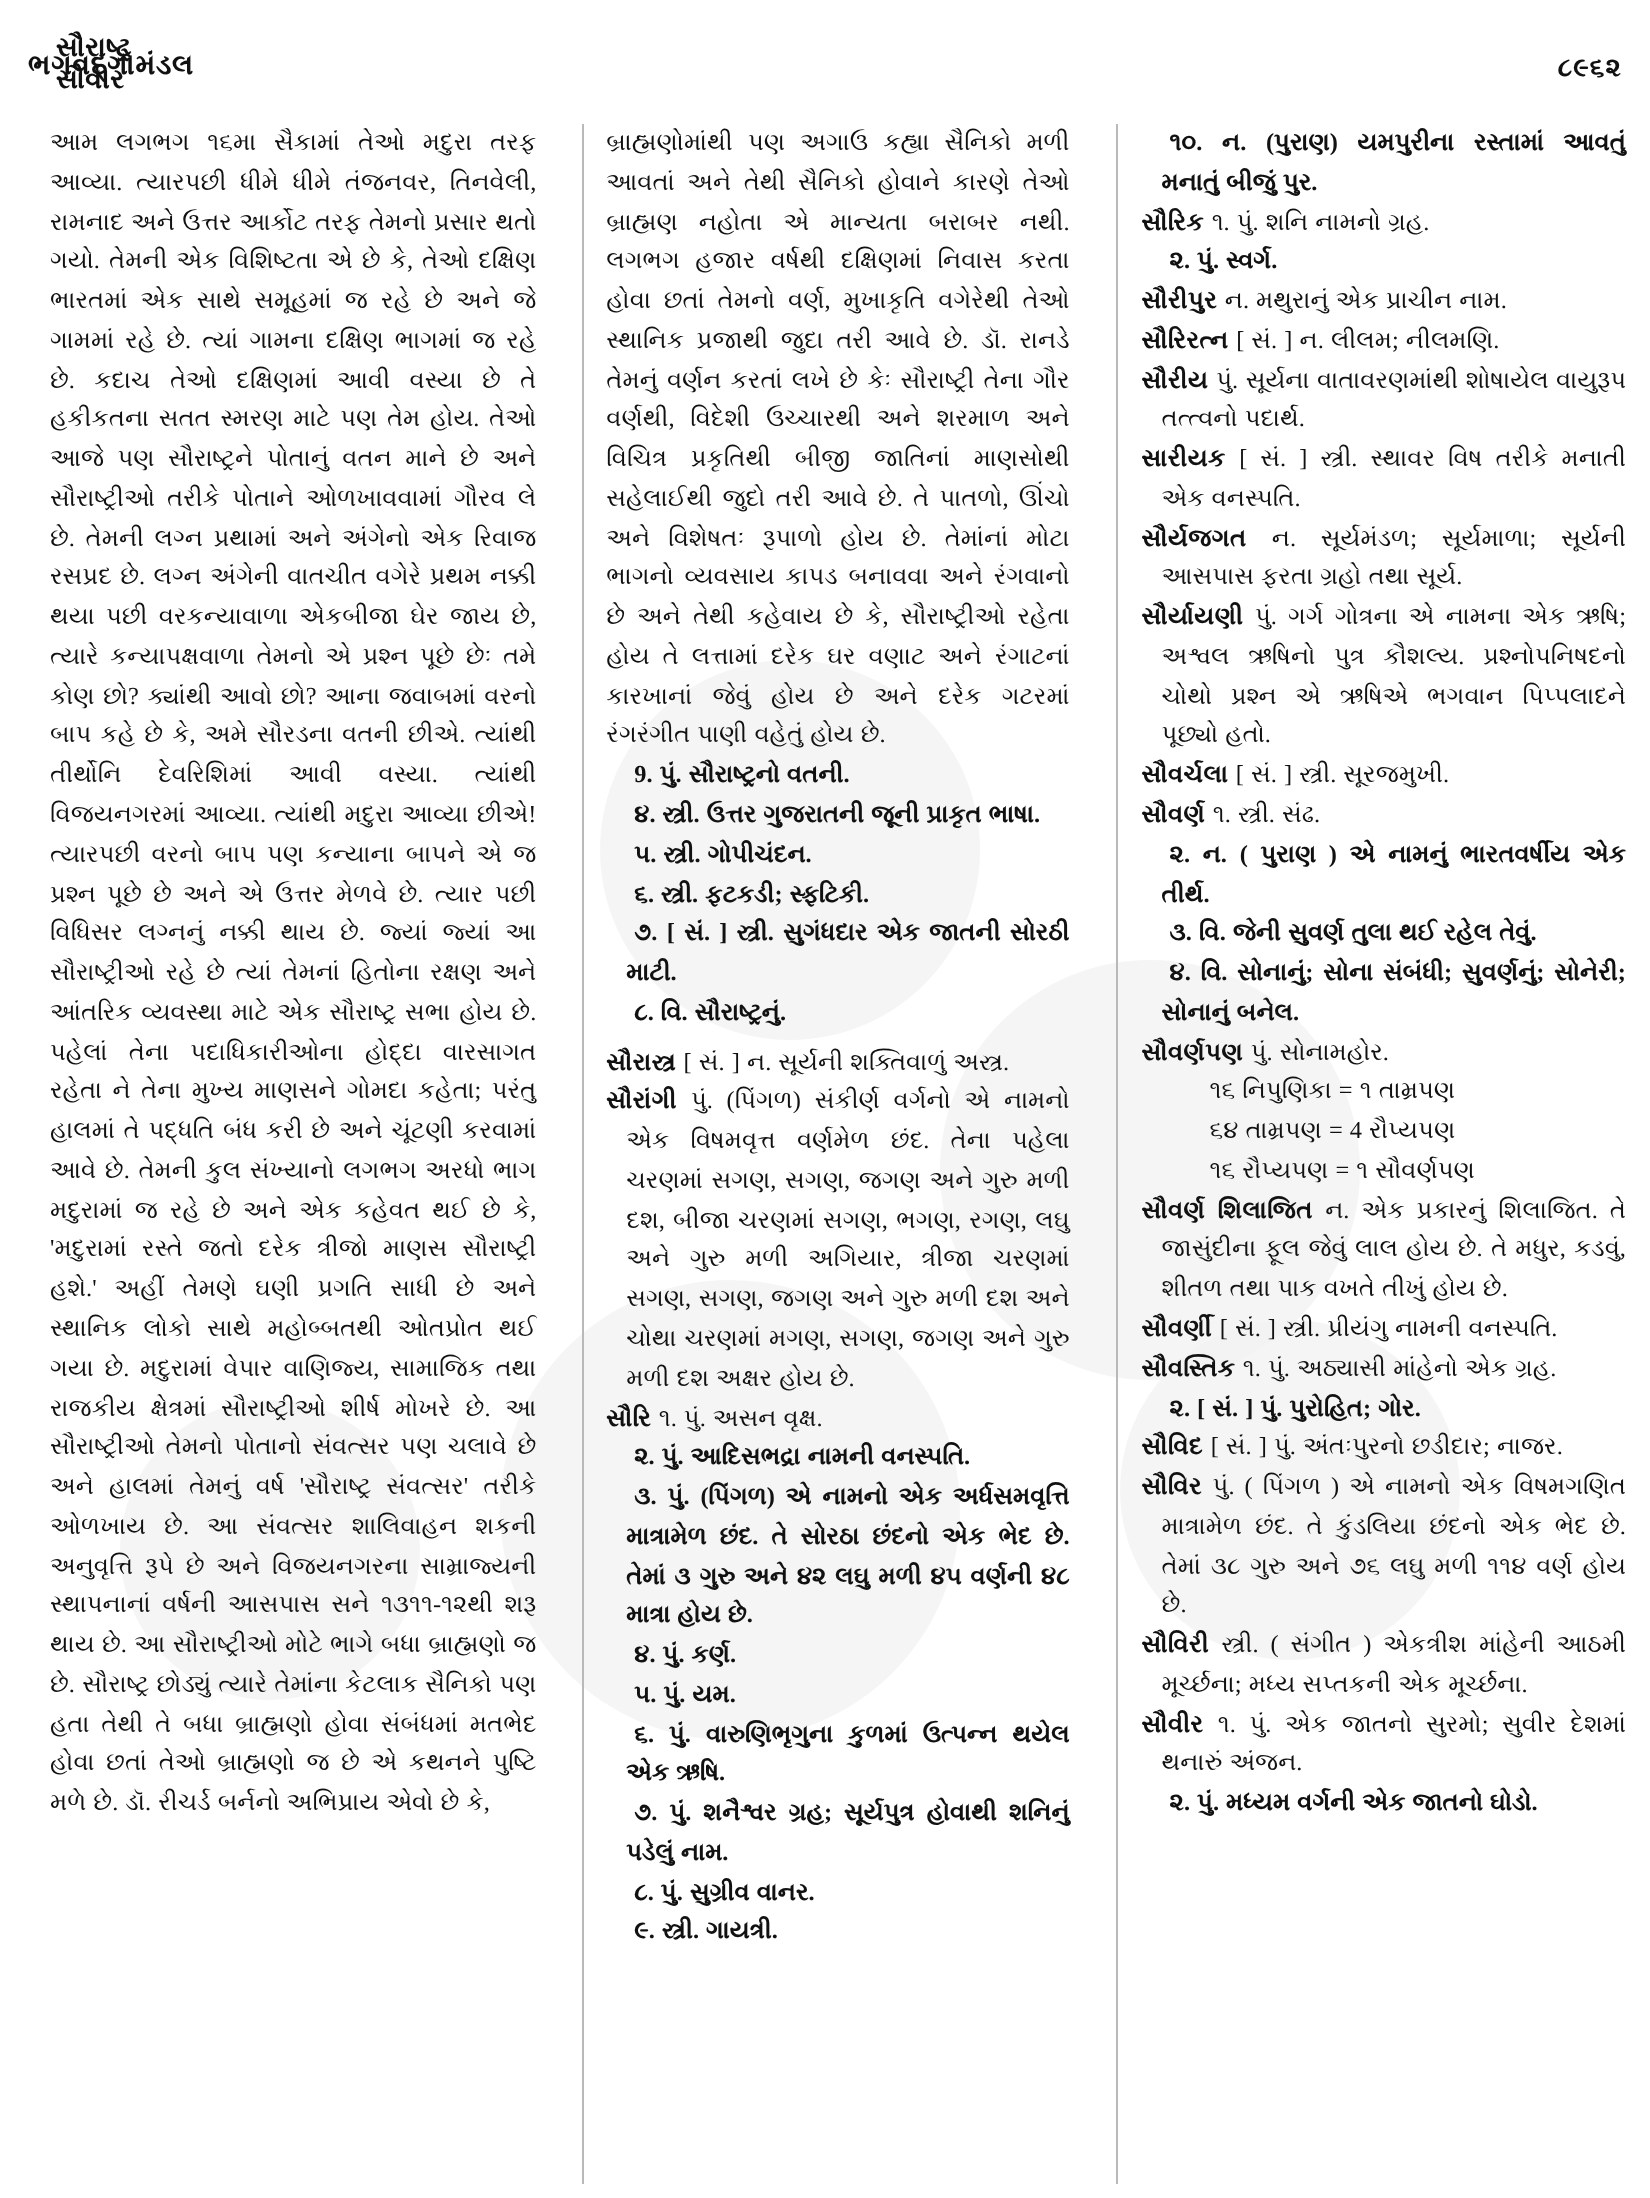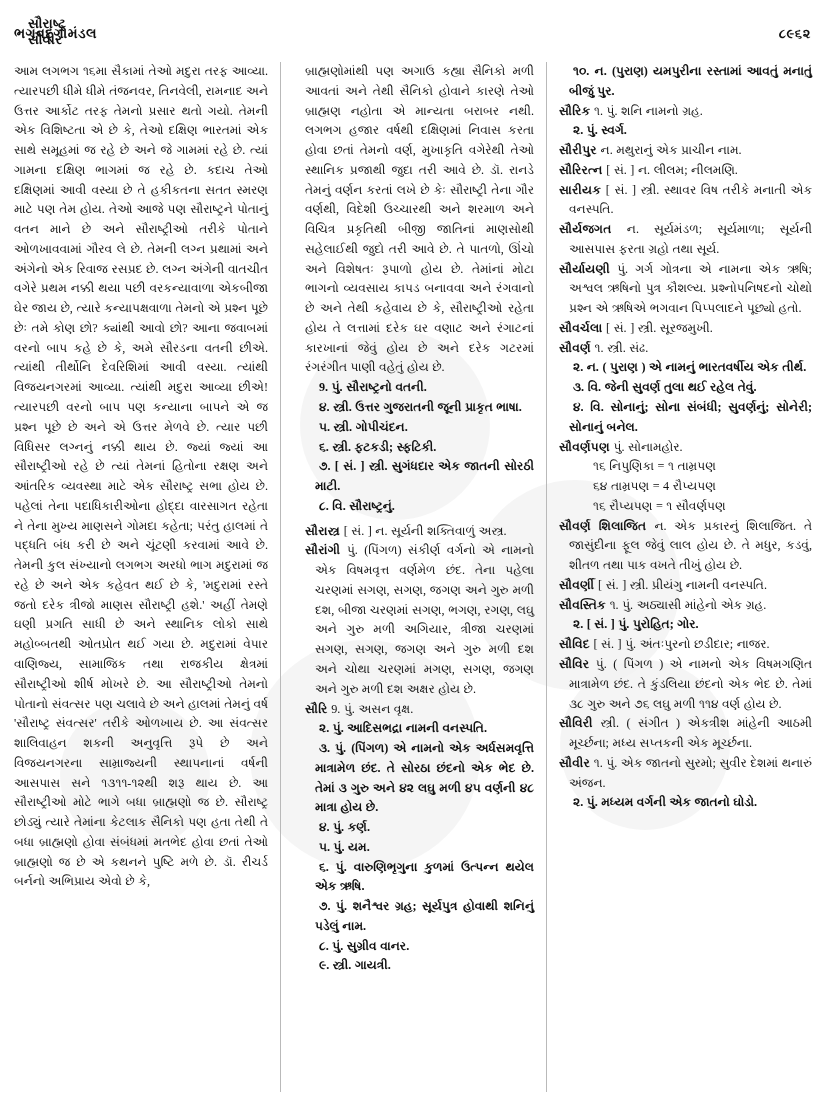--- a/index.html
+++ b/index.html
@@ -79,23 +79,24 @@
   .columns {
     display: flex;
     align-items: stretch;
     height: 1030px;
     margin-top: 2px;
   }
   .col {
     width: 266px;
     box-sizing: border-box;
     position: relative;
+    margin-left: 11px;
   }
   .col-1 { padding-right: 12px; }
-  .col-2 { padding-left: 24px; padding-right: 12px; border-left: 1px solid #b9b9b9; }
+  .col-2 { padding-left: 11px; padding-right: 12px; border-left: 1px solid #b9b9b9; }
   .col-3 { padding-left: 12px; border-left: 1px solid #b9b9b9; }
 
   .col p {
     margin: 0;
     font-size: 12.2px;
     line-height: 1.62;
     text-align: justify;
     text-justify: inter-word;
     word-spacing: .5px;
   }
@@ -186,21 +187,21 @@
 
       <p class="entry">
         <span class="hw">સૌરાંગી </span>
         <span class="etym"></span>
         <span>પું. (પિંગળ) સંકીર્ણ વર્ગનો એ નામનો એક વિષમવૃત્ત વર્ણમેળ છંદ. તેના પહેલા ચરણમાં સગણ, સગણ, જગણ અને ગુરુ મળી દશ, બીજા ચરણમાં સગણ, ભગણ, રગણ, લઘુ અને ગુરુ મળી અગિયાર, ત્રીજા ચરણમાં સગણ, સગણ, જગણ અને ગુરુ મળી દશ અને ચોથા ચરણમાં મગણ, સગણ, જગણ અને ગુરુ મળી દશ અક્ષર હોય છે.</span>
       </p>
 
       <p class="entry">
         <span class="hw">સૌરિ </span>
         <span class="etym"></span>
-        <span>9. પું. અસન વૃક્ષ.</span>
+        <span>૧. પું. અસન વૃક્ષ.</span>
       </p>
 
       <p class="sense">૨. પું. આદિસભદ્રા નામની વનસ્પતિ.</p>
       <p class="sense">૩. પું. (પિંગળ) એ નામનો એક અર્ધસમવૃત્તિ માત્રામેળ છંદ. તે સોરઠા છંદનો એક ભેદ છે. તેમાં ૩ ગુરુ અને ૪૨ લઘુ મળી ૪૫ વર્ણની ૪૮ માત્રા હોય છે.</p>
       <p class="sense">૪. પું. કર્ણ.</p>
       <p class="sense">૫. પું. યમ.</p>
       <p class="sense">૬. પું. વારુણિભૃગુના કુળમાં ઉત્પન્ન થયેલ એક ઋષિ.</p>
       <p class="sense">૭. પું. શનૈશ્વર ગ્રહ; સૂર્યપુત્ર હોવાથી શનિનું પડેલું નામ.</p>
       <p class="sense">૮. પું. સુગ્રીવ વાનર.</p>
       <p class="sense">૯. સ્ત્રી. ગાયત્રી.</p>
@@ -221,20 +222,25 @@
         <span class="etym"></span>
         <span>ન. મથુરાનું એક પ્રાચીન નામ.</span>
       </p>
 
       <p class="entry">
         <span class="hw">સૌરિરત્ન </span>
         <span class="etym">[ સં. ] </span>
         <span>ન. લીલમ; નીલમણિ.</span>
       </p>
 
+      <p class="entry">
+        <span class="hw">સૌરીય </span>
+        <span class="etym"></span>
+        <span>પું. સૂર્યના વાતાવરણમાંથી શોષાયેલ વાયુરૂપ તત્ત્વનો પદાર્થ.</span>
+      </p>
 
       <p class="entry">
         <span class="hw">સારીયક </span>
         <span class="etym">[ સં. ] </span>
         <span>સ્ત્રી. સ્થાવર વિષ તરીકે મનાતી એક વનસ્પતિ.</span>
       </p>
 
       <p class="entry">
         <span class="hw">સૌર્યજગત </span>
         <span class="etym"></span>

